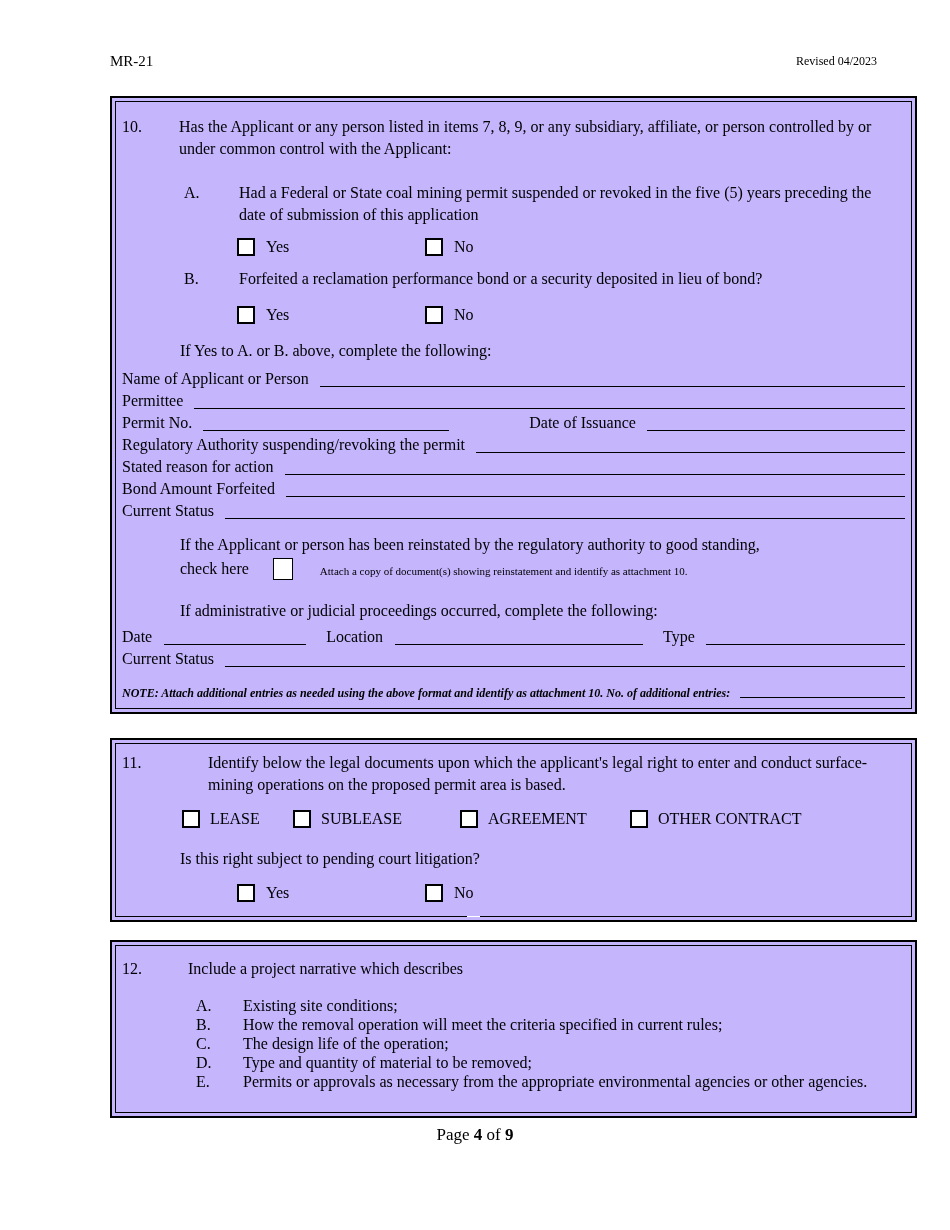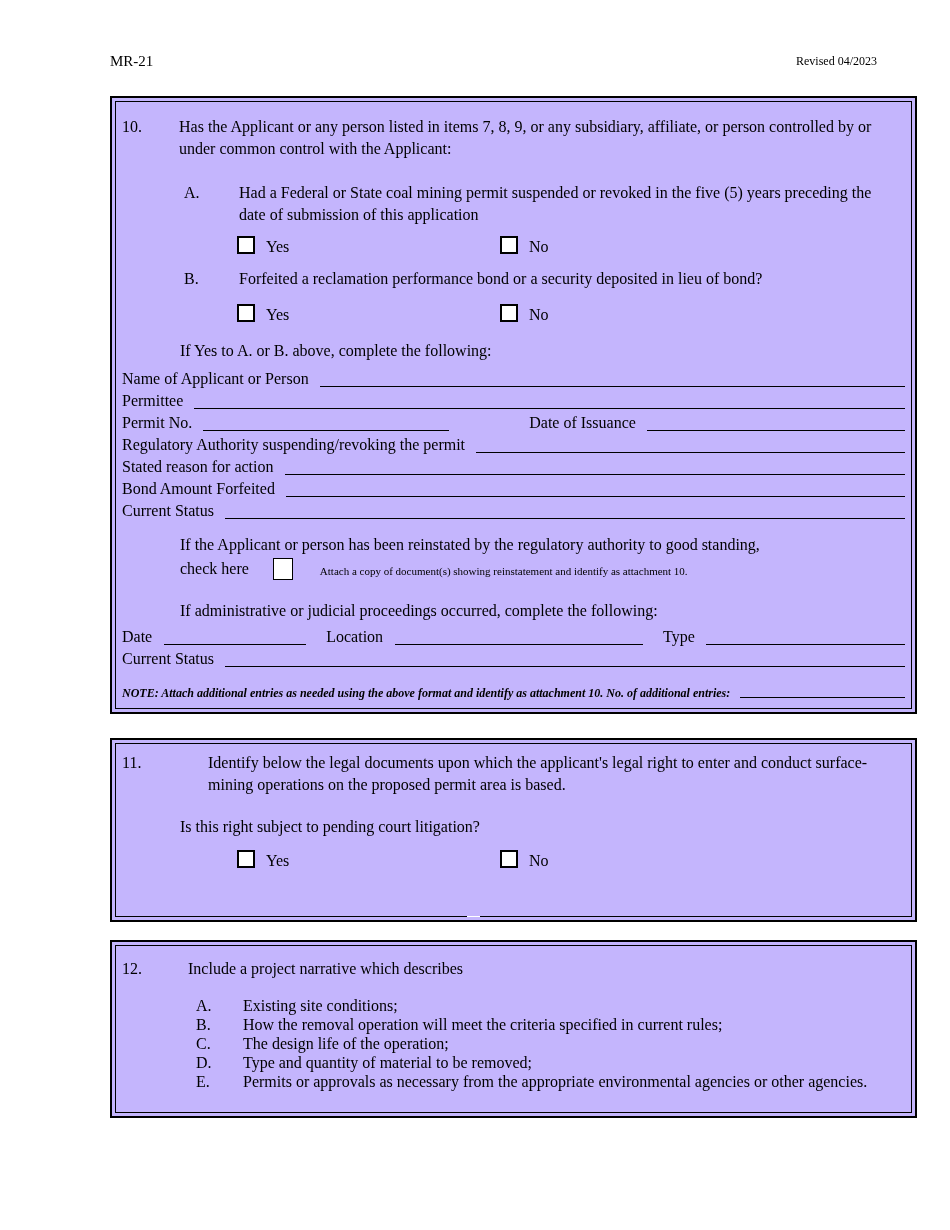--- a/index.html
+++ b/index.html
@@ -29,21 +29,21 @@
   .para-11 { width:710px;margin-left:20px; }
 
   .sub-row { display:flex; margin-left:62px; margin-top:22px; }
   .sub-letter { flex:0 0 55px; }
   .sub-text { width:640px; }
 
   .cb { width:14px; height:14px; border:2px solid #000; background:#fff; flex:0 0 auto; }
   .yn-row { display:flex; align-items:center; margin-left:115px; margin-top:12px; height:18px; }
   .yn-row.mt16 { margin-top:16px; }
   .yn-row.mt14 { margin-top:14px; }
-  .yn-group { display:flex; width:263px; }
+  .yn-group { display:flex; align-items:center; width:188px; }
   .cb-label { margin-left:11px; }
 
   .instr { margin-left:58px; margin-top:16px; }
 
   .frow { display:flex; align-items:flex-end; height:22px; }
   .frow-first { margin-top:6px; }
   .flabel { white-space:nowrap; padding-right:11px; }
   .fline { flex:1 1 auto; border-bottom:1px solid #000; height:1px; margin-bottom:3px; }
   .fline-fixed { flex:0 0 246px; }
   .flabel-2 { margin-left:80px; padding-right:11px; white-space:nowrap; }
@@ -190,20 +190,38 @@
   </div>
 
   <div class="box box-11">
     <div class="box-inner pad-top-8">
 
       <div class="num-row">
         <div class="num-wide">11.</div>
         <div class="para-11">Identify below the legal documents upon which the applicant's legal right to enter and conduct surface-mining operations on the proposed permit area is based.</div>
       </div>
 
+      <div class="docs-row">
+        <div class="doc-group doc-w1">
+          <span class="cb"></span>
+          <span class="doc-label">LEASE</span>
+        </div>
+        <div class="doc-group doc-w2">
+          <span class="cb"></span>
+          <span class="doc-label">SUBLEASE</span>
+        </div>
+        <div class="doc-group doc-w3">
+          <span class="cb"></span>
+          <span class="doc-label">AGREEMENT</span>
+        </div>
+        <div class="doc-group">
+          <span class="cb"></span>
+          <span class="doc-label">OTHER CONTRACT</span>
+        </div>
+      </div>
 
       <div class="instr" style="margin-top:20px;">Is this right subject to pending court litigation?</div>
 
       <div class="yn-row mt14">
         <div class="yn-group">
           <span class="cb"></span>
           <span class="cb-label">Yes</span>
         </div>
         <div class="yn-group">
           <span class="cb"></span>
@@ -242,14 +260,20 @@
         </div>
         <div class="li">
           <div class="li-letter">E.</div>
           <div class="li-text">Permits or approvals as necessary from the appropriate environmental agencies or other agencies.</div>
         </div>
       </div>
 
     </div>
   </div>
 
+  <div class="footer">
+    <span>Page</span>
+    <span class="b">4</span>
+    <span>of</span>
+    <span class="b">9</span>
+  </div>
 
 </div>
 
 </body></html>

